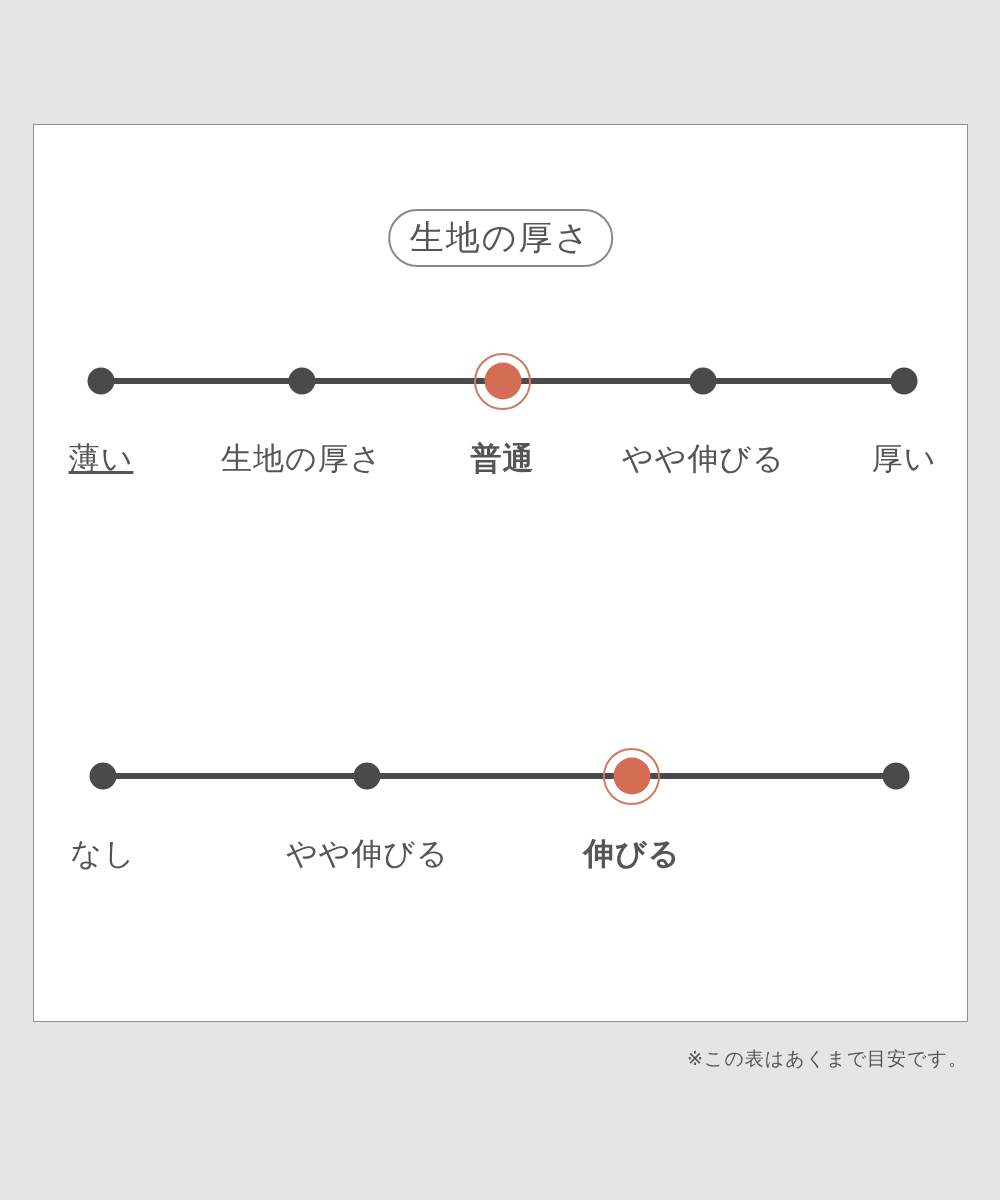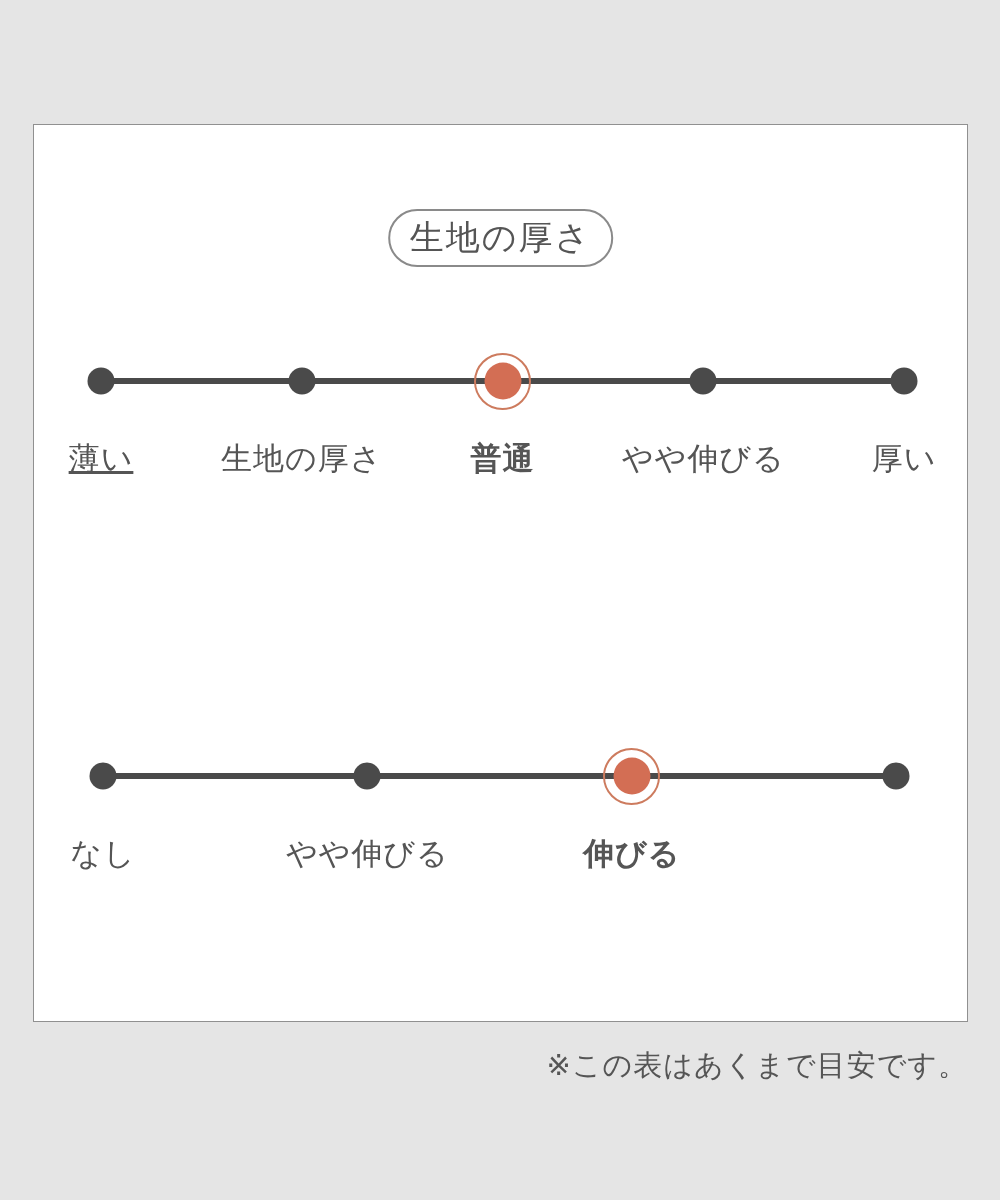--- a/index.html
+++ b/index.html
@@ -98,21 +98,21 @@
     color: var(--text, #555555);
     letter-spacing: 1px;
     line-height: 1;
   }
   .label.selected { font-weight: 700; }
 
   .note {
     position: absolute;
     top: 1048px;
     right: 32px;
-    font-size: 29px;
+    font-size: 19px;
     font-weight: 400;
     color: var(--text, #555555);
     letter-spacing: 1px;
     line-height: 1.2;
   }
 </style>
 </head>
 <body>
 
 <div class="canvas">

